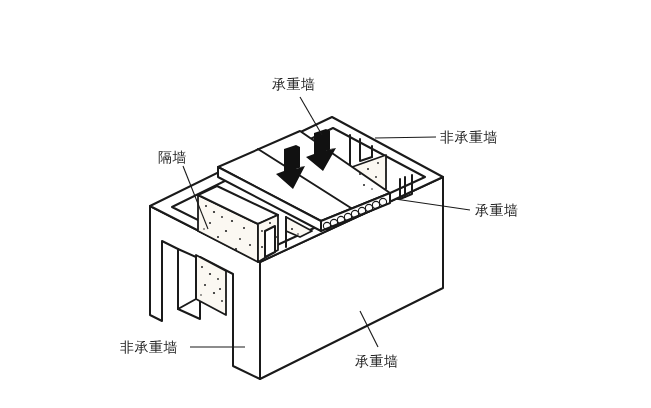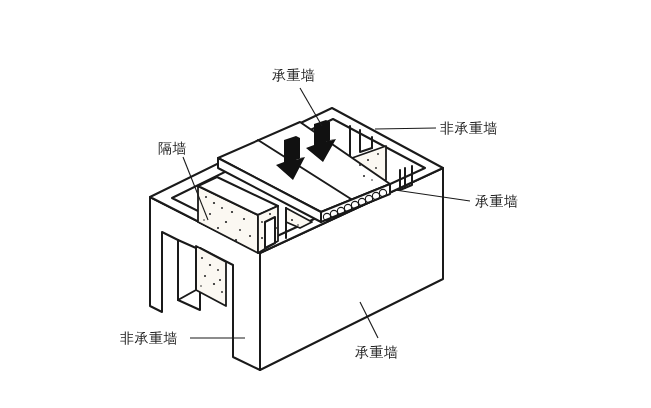--- a/index.html
+++ b/index.html
@@ -1,17 +1,17 @@
 <!DOCTYPE html>
 <html><head>
 <meta charset="utf-8">
 <style>
   html, body { margin: 0; padding: 0; background: #ffffff; }
   body { width: 651px; height: 408px; overflow: hidden; position: relative; }
-  #stage { position: absolute; left: 0; top: 0; width: 651px; height: 336px; }
+  #stage { position: absolute; left: 0; top: 9px; width: 651px; height: 336px; }
   svg { position: absolute; left: 0; top: 0; }
   .lbl {
     position: absolute;
     font-family: "DejaVu Sans", sans-serif;
     font-size: 14px;
     color: #222222;
     letter-spacing: 0.5px;
     white-space: nowrap;
     line-height: 16px;
   }

